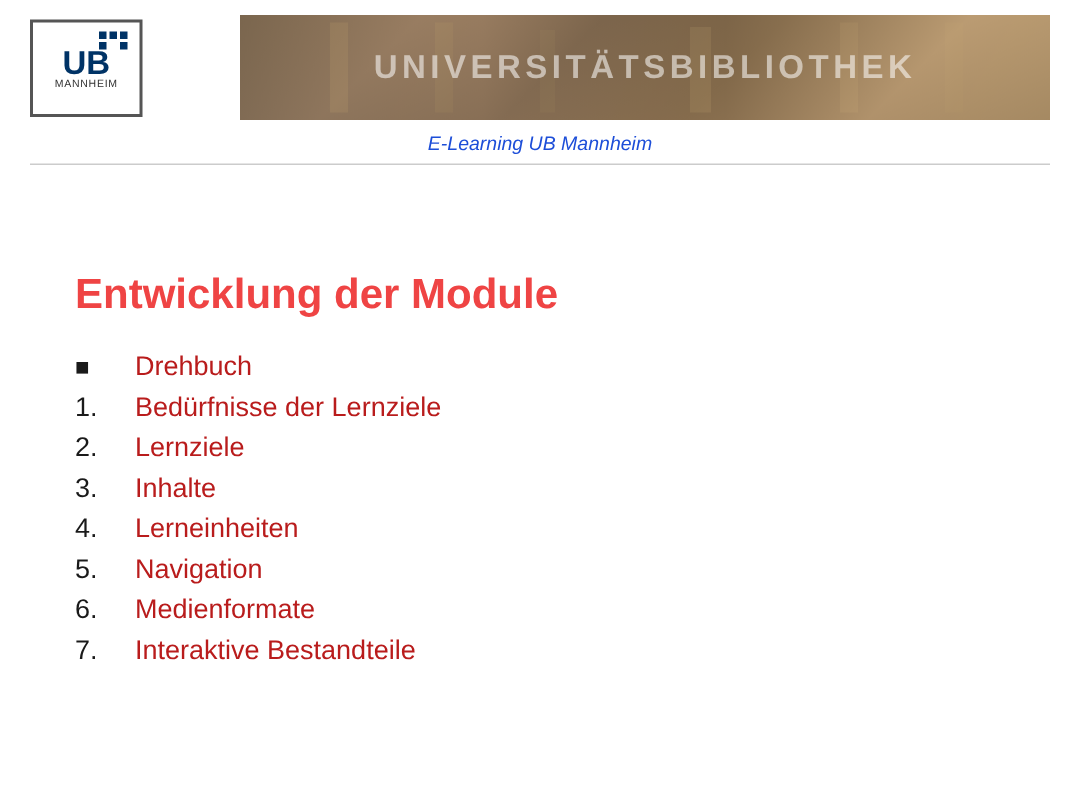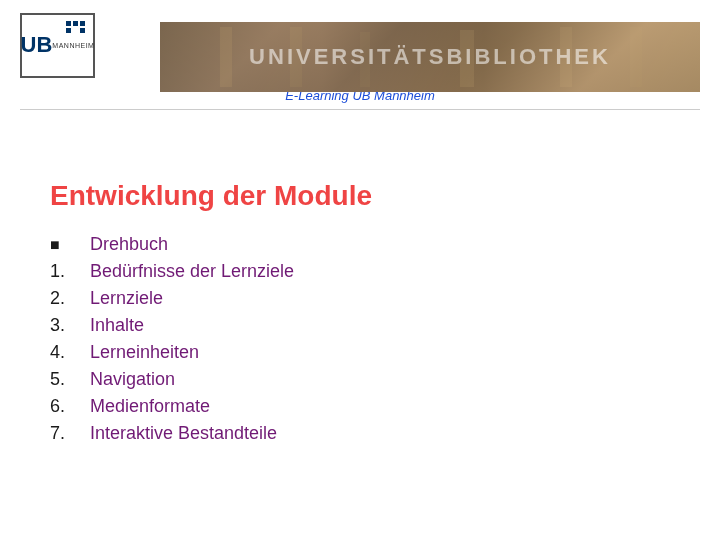--- a/index.html
+++ b/index.html
@@ -21,21 +21,21 @@
       height: 540px;
       background: #ffffff;
       position: relative;
     }
 
     .logo-box {
       width: 75px;
       height: 65px;
       border: 2px solid #555;
       display: flex;
-      flex-direction: row;
+      flex-direction: column;
       align-items: center;
       justify-content: center;
       position: relative;
       background: #fff;
     }
 
     .logo-ub {
       font-size: 22px;
       font-weight: bold;
       color: #003366;
@@ -128,41 +128,41 @@
     }
 
     .list-bullet {
       font-size: 16px;
       color: #1a1a1a;
       min-width: 28px;
     }
 
     .list-text {
       font-size: 18px;
-      color: #701a75;
+      color: #b91c1c;
     }
 
     .header-wrapper {
       position: relative;
       padding: 10px 20px 0 20px;
       margin-bottom: 40px;
     }
 
     .header-inner {
       display: flex;
       align-items: center;
       gap: 0;
       position: relative;
       height: 70px;
     }
 
     .banner-container {
       position: absolute;
       right: 0;
-      top: 12px;
+      top: 0;
       width: 540px;
       height: 70px;
       overflow: hidden;
     }
   </style>
 </head>
 <body>
 
 <div class="slide">
 

